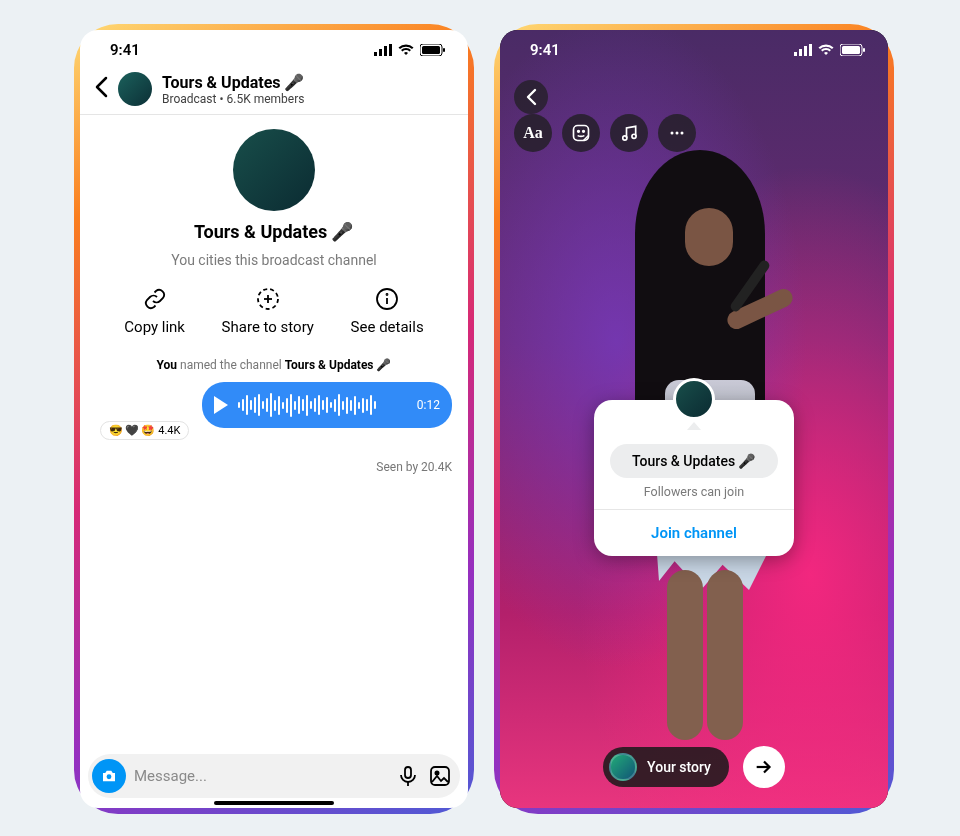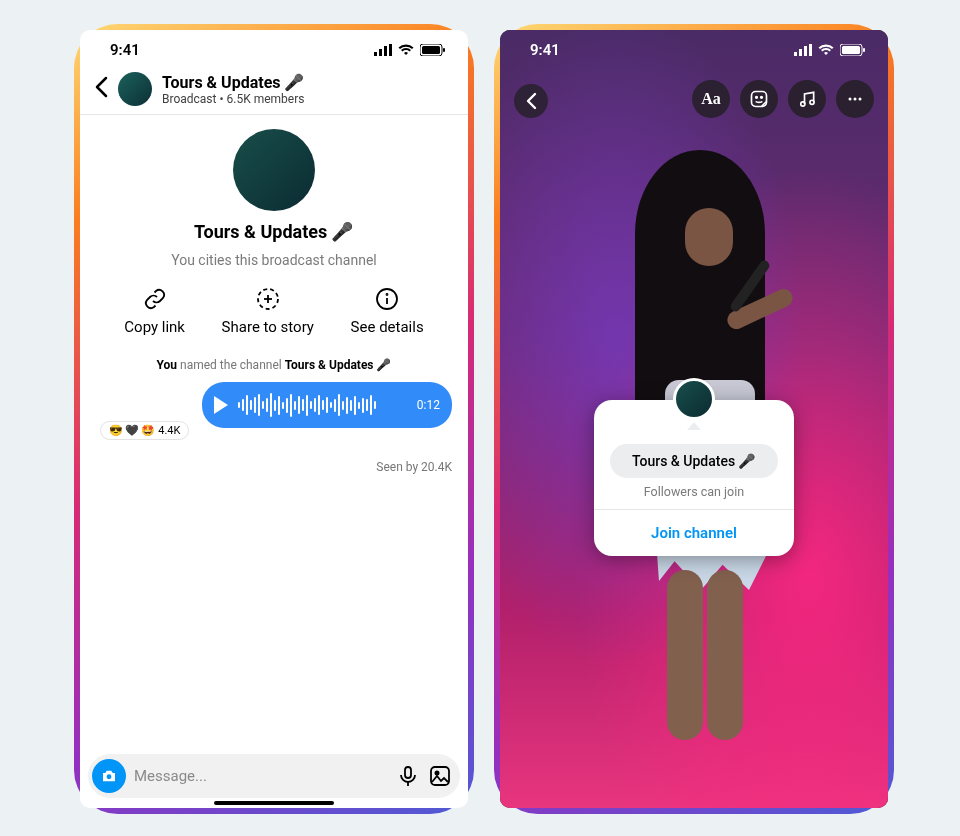--- a/index.html
+++ b/index.html
@@ -5,21 +5,21 @@
   * { box-sizing: border-box; margin: 0; padding: 0; font-family: -apple-system, BlinkMacSystemFont, "Segoe UI", Roboto, Helvetica, Arial, sans-serif; }
   body { background:#ecf1f4; width:960px; height:836px; overflow:hidden; }
   .stage { position:relative; width:960px; height:836px; }
   .phone {
     position:absolute; top:24px; width:400px; height:790px; border-radius:44px;
     padding:6px;
     background: linear-gradient(155deg,#feda75 0%,#fa7e1e 20%,#d62976 50%,#962fbf 75%,#4f5bd5 100%);
   }
   .phone.left { left:74px; }
   .phone.right { left:494px; }
-  .screen { width:100%; height:100%; border-radius:10px; overflow:hidden; background:#fff; position:relative; }
+  .screen { width:100%; height:100%; border-radius:18px; overflow:hidden; background:#fff; position:relative; }
   .phone.right .screen { background:#000; }
 
   
   .statusbar { height:40px; display:flex; align-items:center; justify-content:space-between; padding:0 22px 0 30px; font-size:15px; font-weight:600; }
   .statusbar .icons { display:flex; gap:6px; align-items:center; }
   .phone.right .statusbar { color:#fff; position:absolute; top:0; left:0; right:0; z-index:5; }
 
   
   .chathead { display:flex; align-items:center; padding:2px 14px 8px; gap:10px; border-bottom:1px solid #e5e5e5;}
   .chathead .back { font-size:24px; font-weight:400; line-height:1; }
@@ -77,21 +77,21 @@
   .hair{position:absolute;top:0;left:40px;width:130px;height:320px;background:#110d11;border-radius:70px 70px 40px 40px / 90px 90px 40px 40px;}
   .face{position:absolute;top:58px;left:90px;width:48px;height:58px;background:#7a5544;border-radius:24px;}
   .arm{position:absolute;top:150px;left:130px;width:70px;height:18px;background:#7a5544;border-radius:10px;transform:rotate(-25deg);}
   .mic{position:absolute;top:106px;left:150px;width:10px;height:60px;background:#222;border-radius:5px;transform:rotate(35deg);}
   .torso{position:absolute;top:230px;left:70px;width:90px;height:140px;background:linear-gradient(#c9c9d6,#9aa);border-radius:14px;}
   .shorts{position:absolute;top:350px;left:58px;width:120px;height:90px;background:#c9d7e6;border-radius:8px;clip-path:polygon(0 0,100% 0,95% 60%,80% 100%,58% 72%,40% 100%,18% 68%,5% 90%);}
   .leg{position:absolute;top:420px;width:36px;height:170px;background:#82604e;border-radius:18px;}
   .leg.l{left:72px;} .leg.r{left:112px;}
 
   
-  .stop { position:absolute; top:50px; left:0; right:0; padding:0 14px; display:flex; align-items:flex-end; justify-content:space-between; z-index:6;}
+  .stop { position:absolute; top:50px; left:0; right:0; padding:0 14px; display:flex; align-items:flex-start; justify-content:space-between; z-index:6;flex-direction:column;}
   .sback{width:34px;height:34px;border-radius:50%;background:rgba(30,30,30,.7);display:flex;align-items:center;justify-content:center;}
   .stools{display:flex;gap:10px;}
   .tbtn{width:38px;height:38px;border-radius:50%;background:rgba(30,30,30,.75);display:flex;align-items:center;justify-content:center;color:#fff;font-weight:600;}
   .tbtn svg{width:20px;height:20px;stroke:#fff;stroke-width:2;fill:none;}
 
   
   .scard{position:absolute;left:50%;top:370px;transform:translateX(-50%);width:200px;background:#fff;border-radius:18px;padding:36px 12px 12px;text-align:center;box-shadow:0 4px 20px rgba(0,0,0,.35);}
   .scard .av{position:absolute;top:-22px;left:50%;transform:translateX(-50%);width:42px;height:42px;border-radius:50%;border:3px solid #fff;background:linear-gradient(135deg,#184e4a,#0b2b32);}
   .scard::before{content:"";position:absolute;top:22px;left:50%;transform:translateX(-50%);width:0;height:0;border-left:7px solid transparent;border-right:7px solid transparent;border-bottom:8px solid #ecedee;}
   .chip{background:#ecedee;border-radius:18px;padding:9px 0;font-size:14px;font-weight:500;margin:8px 4px 6px;}
@@ -333,16 +333,28 @@
       </div>
 
       <div class="scard">
         <div class="av"></div>
         <div class="chip"><span>Tours &amp; Updates <span class="micemoji">🎤</span></span></div>
         <div class="sub">Followers can join</div>
         <hr>
         <div class="join">Join channel</div>
       </div>
 
+      <div class="sbottom">
+        <div class="pill">
+          <div class="pv"></div>
+          <span>Your story</span>
+        </div>
+        <div class="sendbtn">
+          <svg viewBox="0 0 24 24">
+              <line x1="4" y1="12" x2="18" y2="12"></line>
+              <polyline points="12,6 18,12 12,18"></polyline>
+            </svg>
+        </div>
+      </div>
     </div>
   </div>
 
 </div>
 
 </body></html>

